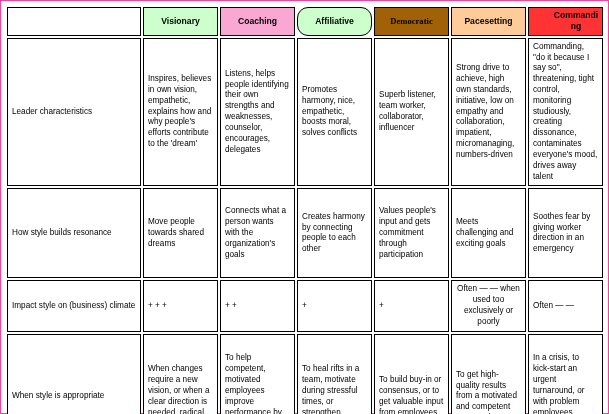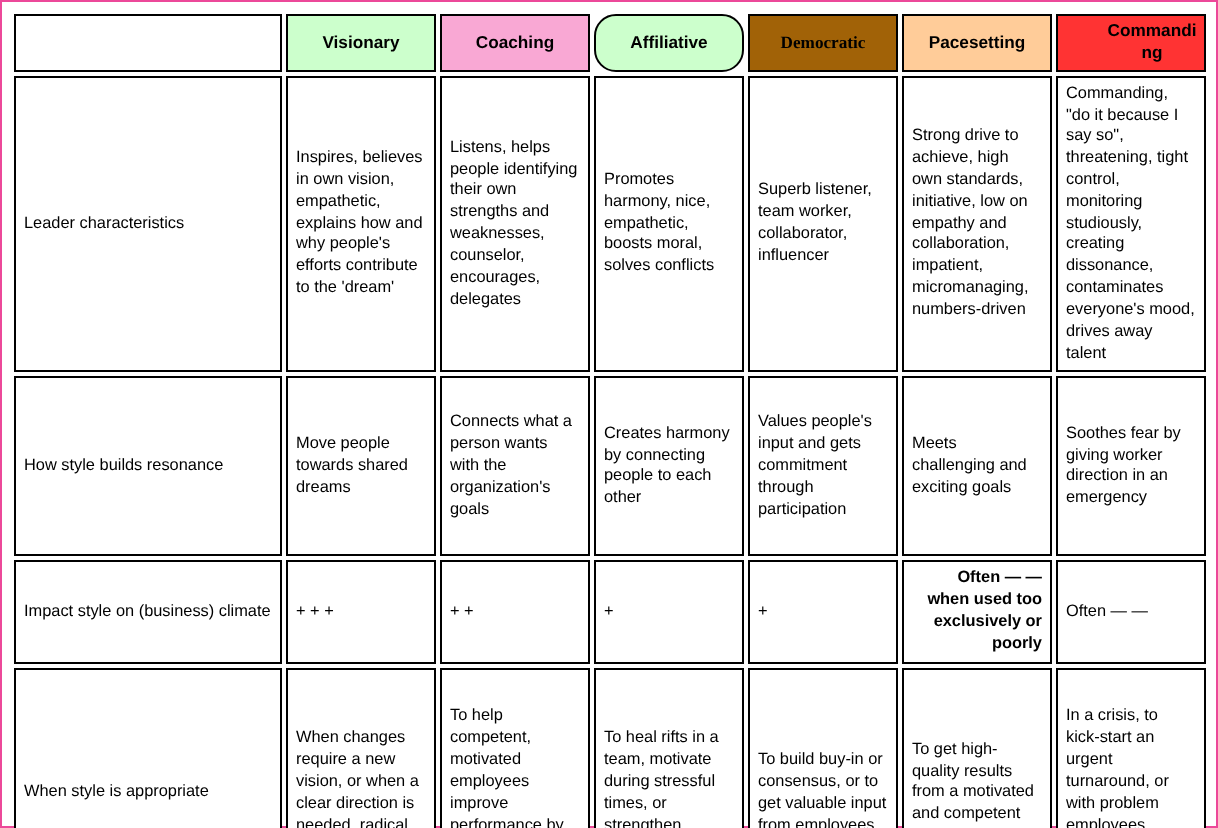--- a/index.html
+++ b/index.html
@@ -64,22 +64,21 @@
   }
   td.body {
     vertical-align: top;
   }
   td.impact {
     text-align: center;
     vertical-align: middle;
     font-size: 9px;
   }
   td.impact.left {
-    text-align: right;
-    font-weight: bold;
+    text-align: center;
   }
   
   tr.r-char td { height: 114px; }
   tr.r-res td  { height: 82px; }
   tr.r-imp td  { height: 36px; }
   tr.r-app td  { height: 118px; }
 </style>
 </head>
 <body>
 

